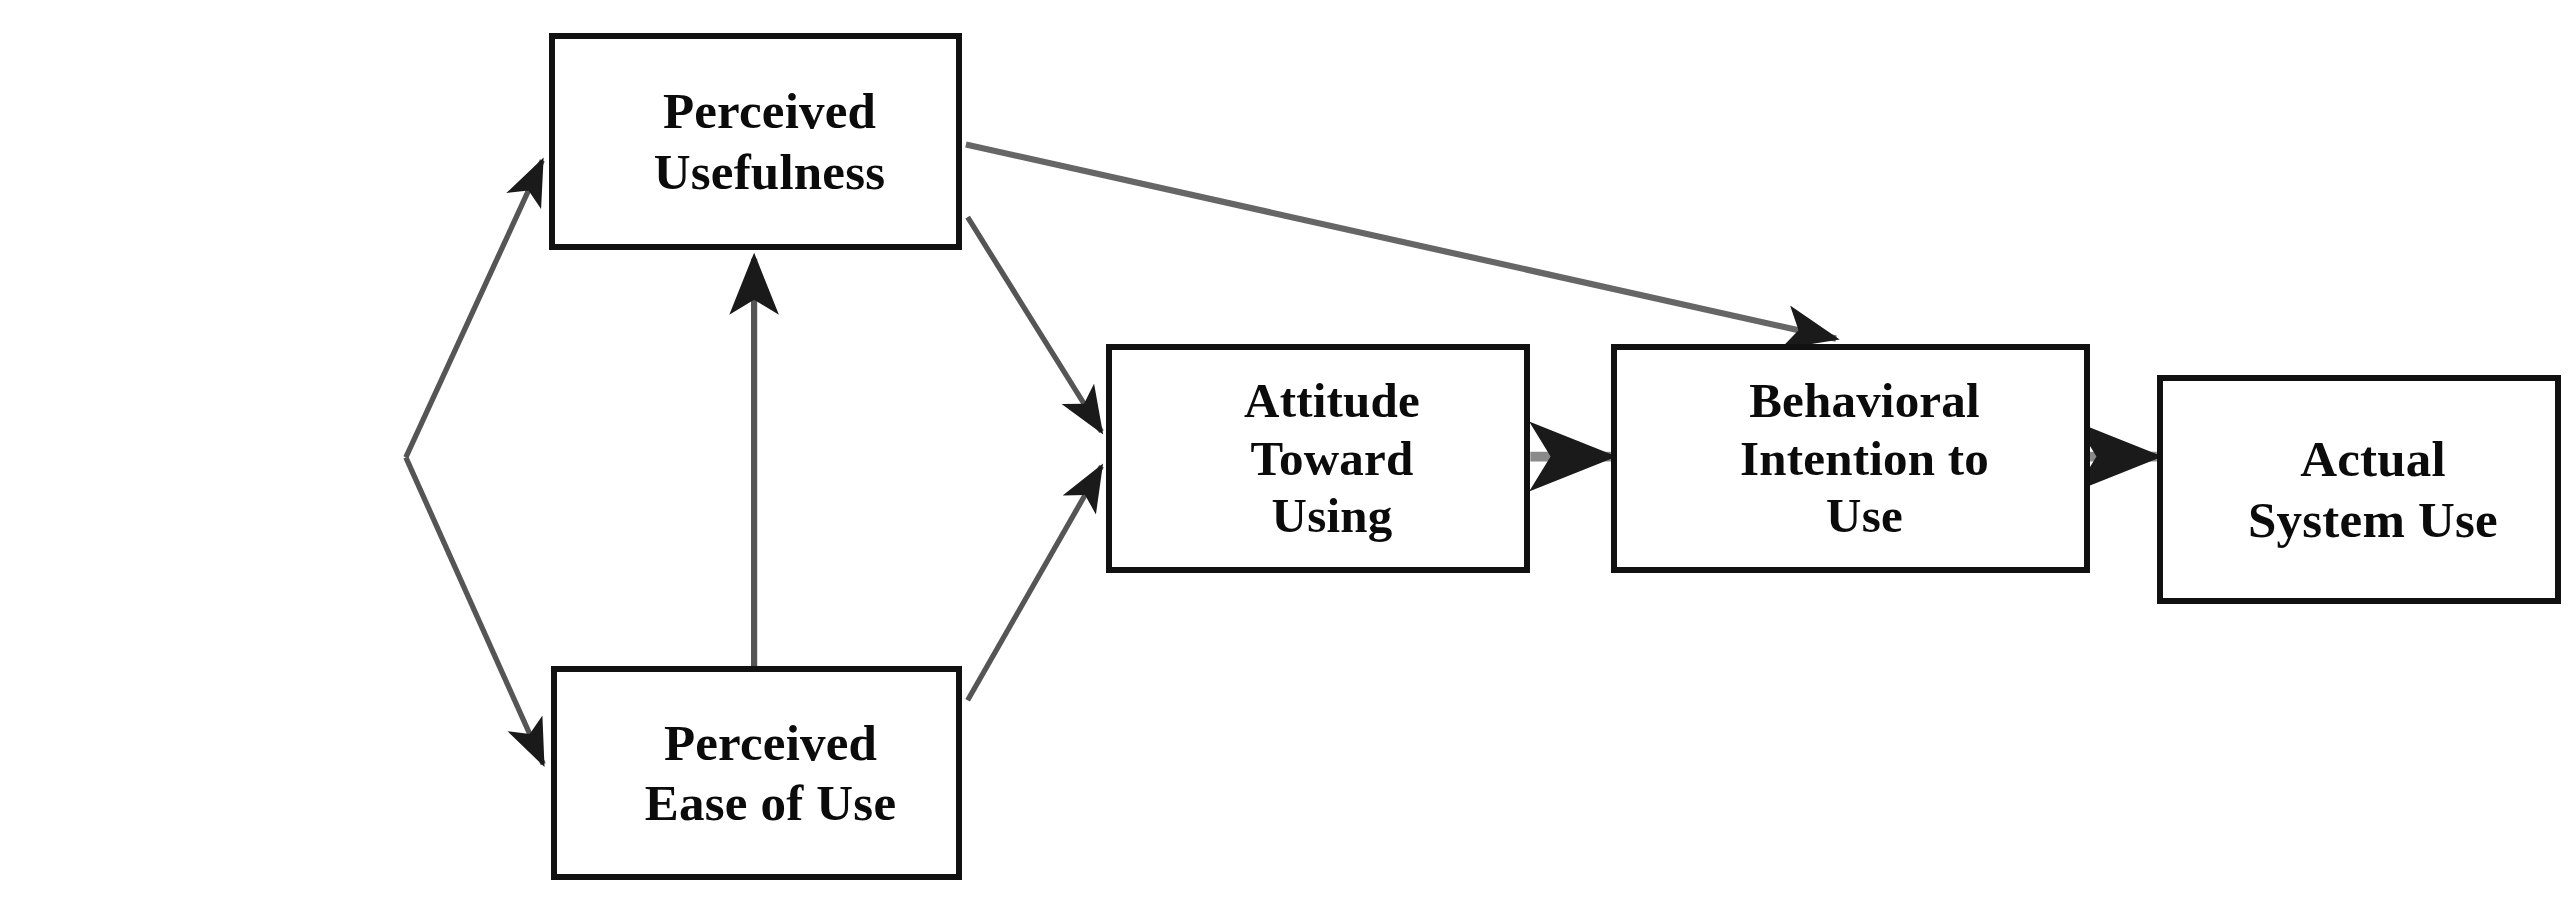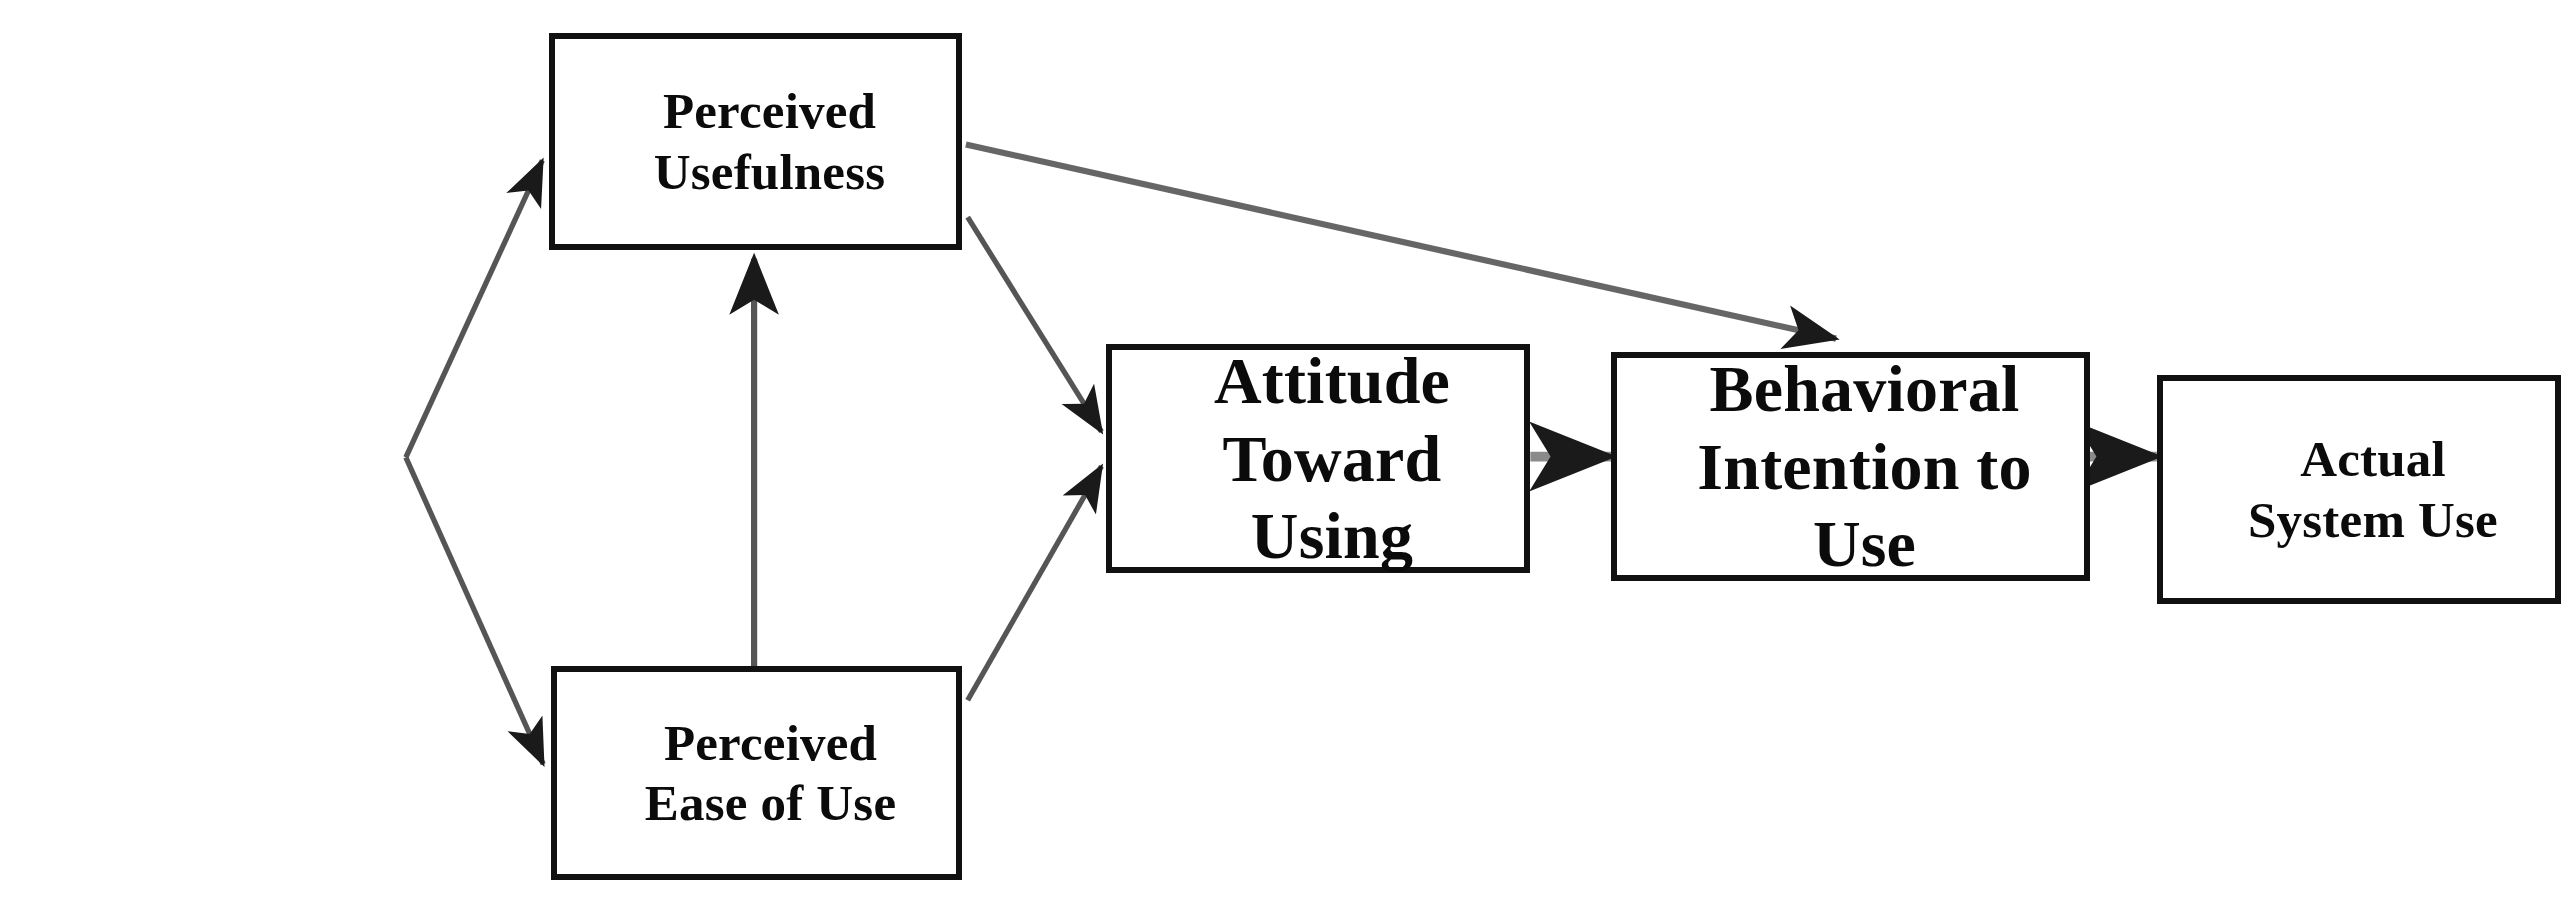--- a/index.html
+++ b/index.html
@@ -36,21 +36,21 @@
     padding: 0 7px;
   }
   .n-external .node-label,
   .n-usefulness .node-label,
   .n-ease .node-label,
   .n-actual .node-label {
     font-size: 51px;
   }
   .n-attitude .node-label,
   .n-behavioral .node-label {
-    font-size: 66px;
+    font-size: 49px;
   }
   svg.edges {
     position: absolute;
     left: 0;
     top: 0;
     width: 2576px;
     height: 921px;
     z-index: 1;
     overflow: visible;
   }
@@ -97,21 +97,21 @@
     <span class="node-label">Perceived
 Ease of Use</span>
   </div>
 
   <div class="node n-attitude" style="left:1106px; top:344px; width:424px; height:229px;">
     <span class="node-label">Attitude
 Toward
 Using</span>
   </div>
 
-  <div class="node n-behavioral" style="left:1611px; top:352px; width:479px; height:229px;">
+  <div class="node n-behavioral" style="left:1611px; top:344px; width:479px; height:229px;">
     <span class="node-label">Behavioral
 Intention to
 Use</span>
   </div>
 
   <div class="node n-actual" style="left:2157px; top:344px; width:404px; height:229px;margin-top:31px;">
     <span class="node-label">Actual
 System Use</span>
   </div>
 

